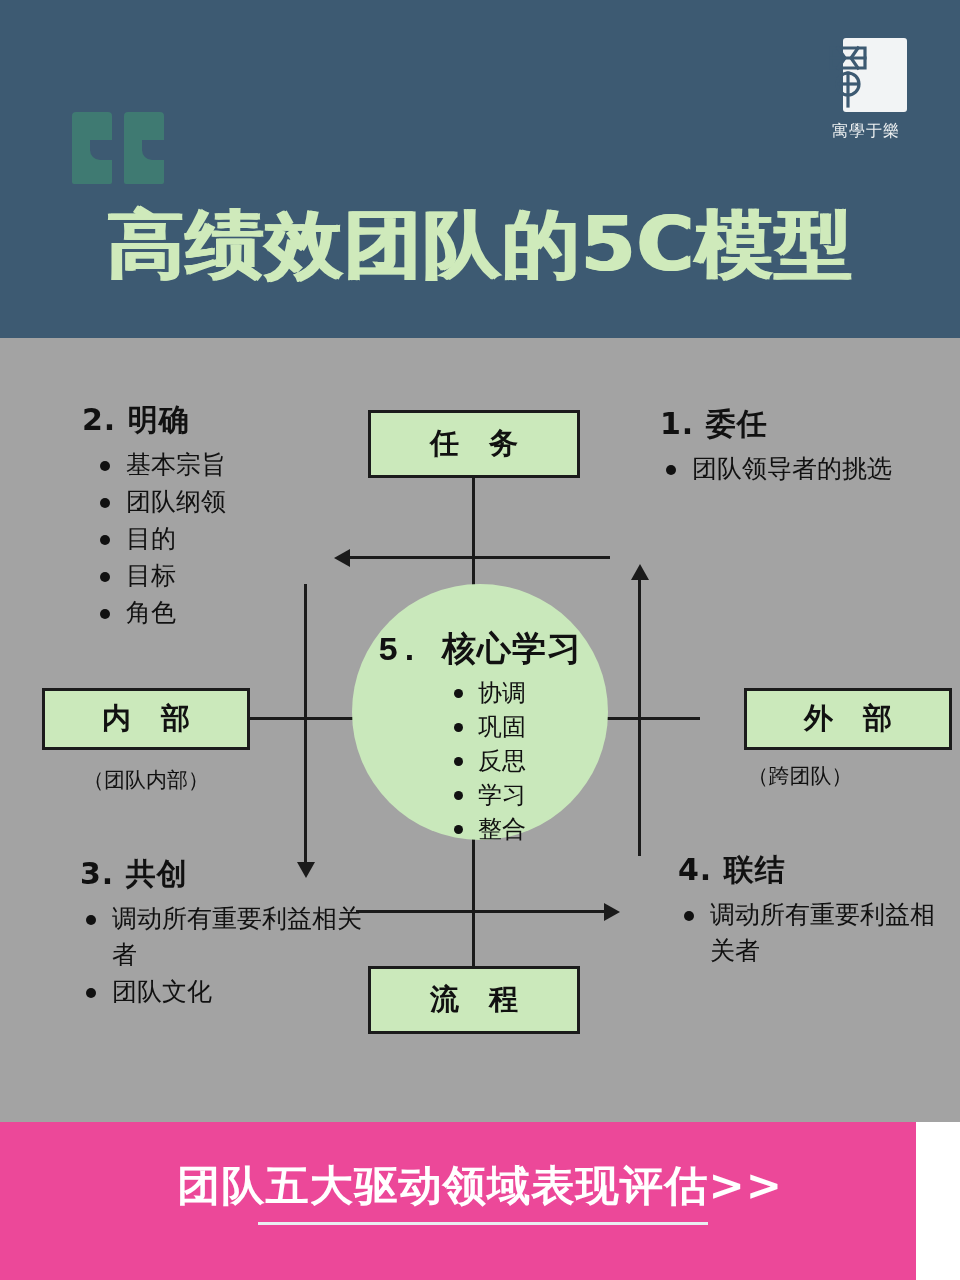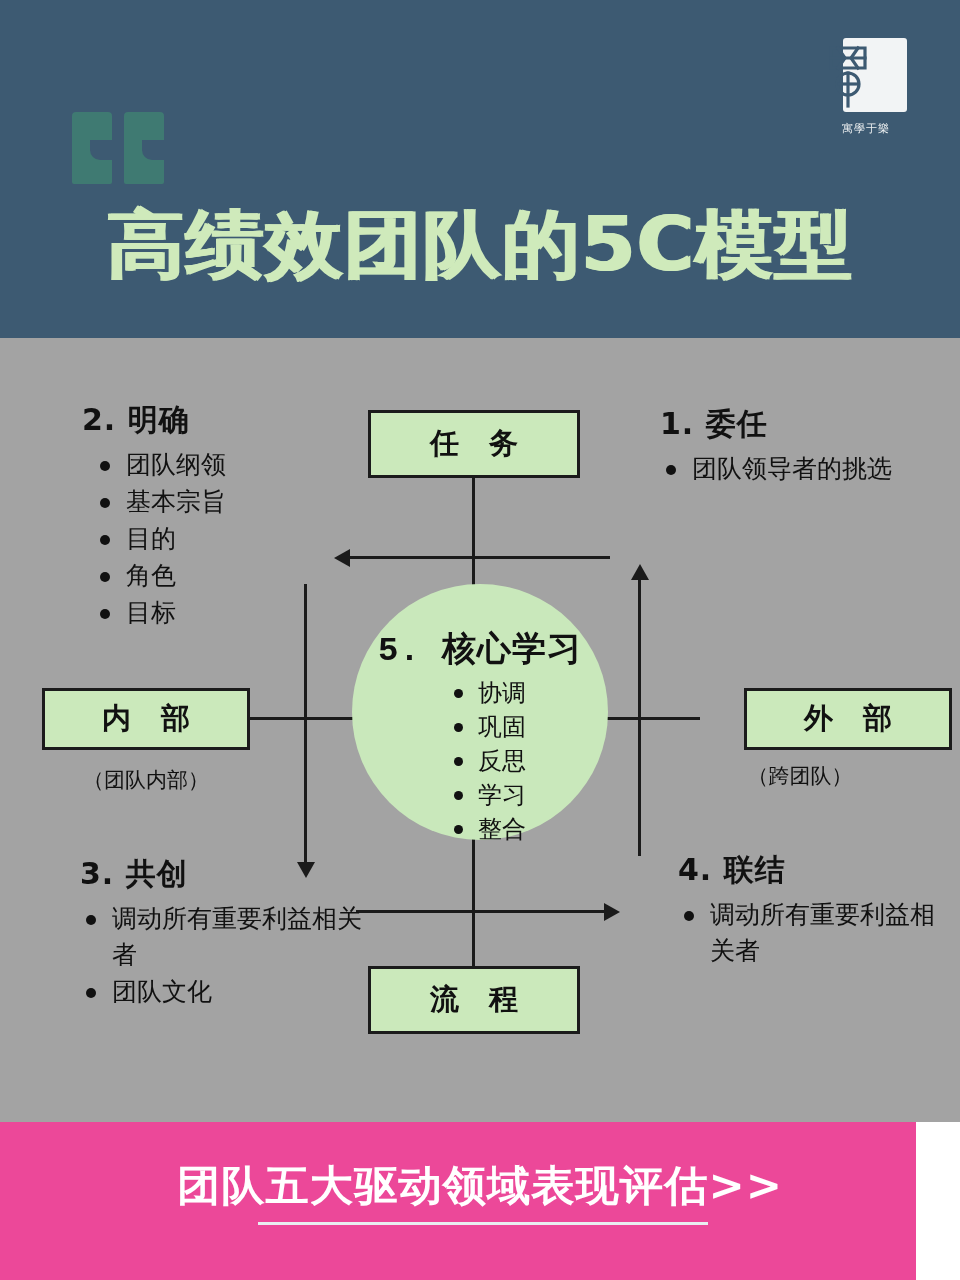--- a/index.html
+++ b/index.html
@@ -50,21 +50,21 @@
   }
   .seal-glyph {
     position: absolute;
     left: 0; top: 4px;
     width: 46px; height: 66px;
   }
   .logo-sub {
     margin-top: 5px;
     text-align: center;
     color: #eef1f2;
-    font-size: 11px;
+    font-size: 16px;
     letter-spacing: 1px;
     font-family: "DejaVu Serif", "Liberation Serif", serif;
     white-space: nowrap;
   }
   .quote-mark {
     position: absolute;
     left: 72px;
     top: 112px;
     width: 92px;
     height: 72px;
@@ -400,25 +400,25 @@
         <li>巩固</li>
         <li>反思</li>
         <li>学习</li>
         <li>整合</li>
       </ul>
     </div>
 
     <div class="quad" id="quad-clarify">
       <div class="quad-title">2. 明确</div>
       <ul class="quad-list">
+        <li>基本宗旨</li>
         <li>团队纲领</li>
-        <li>基本宗旨</li>
         <li>目的</li>
+        <li>目标</li>
         <li>角色</li>
-        <li>目标</li>
       </ul>
     </div>
 
     <div class="quad" id="quad-commission">
       <div class="quad-title">1. 委任</div>
       <ul class="quad-list">
         <li>团队领导者的挑选</li>
       </ul>
     </div>
 

